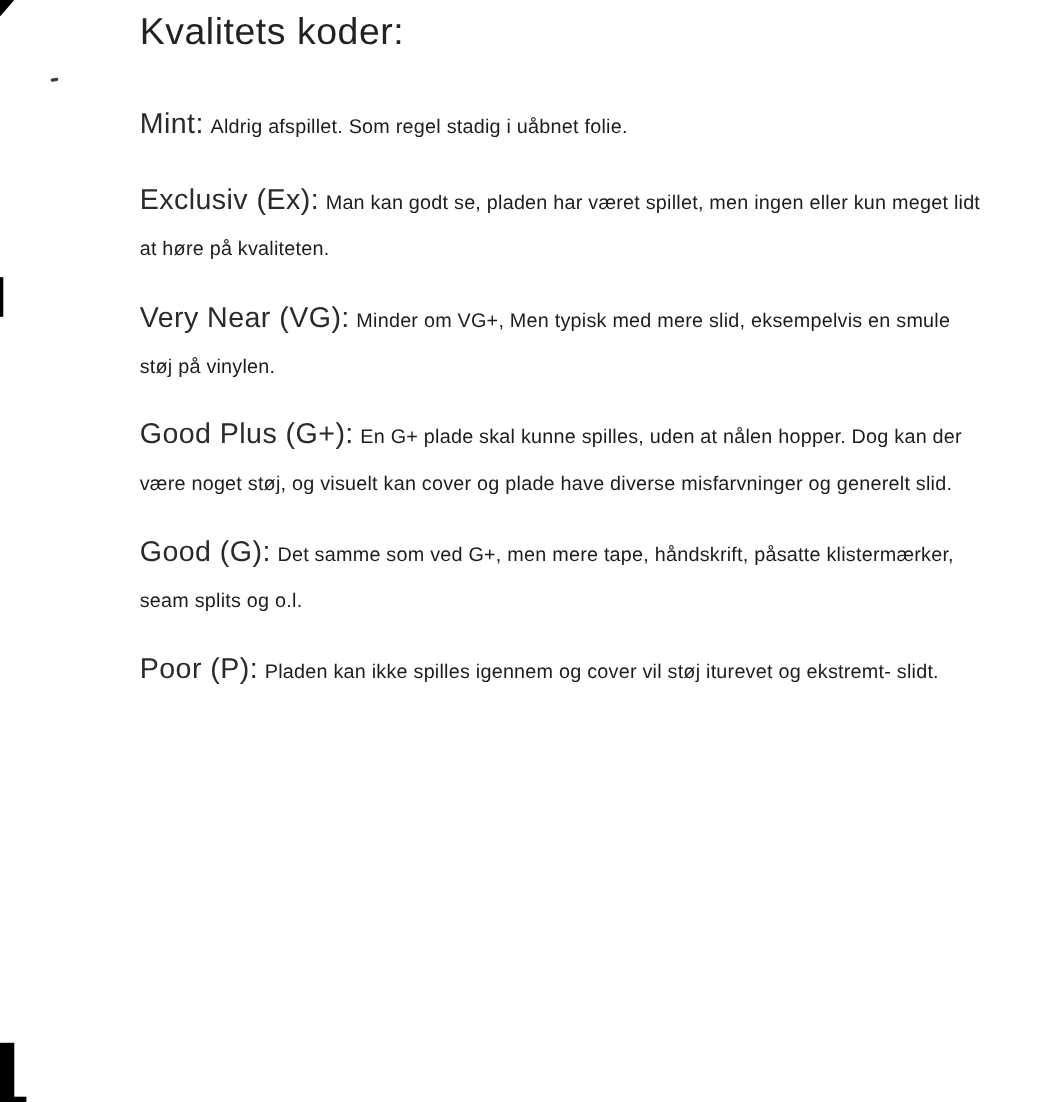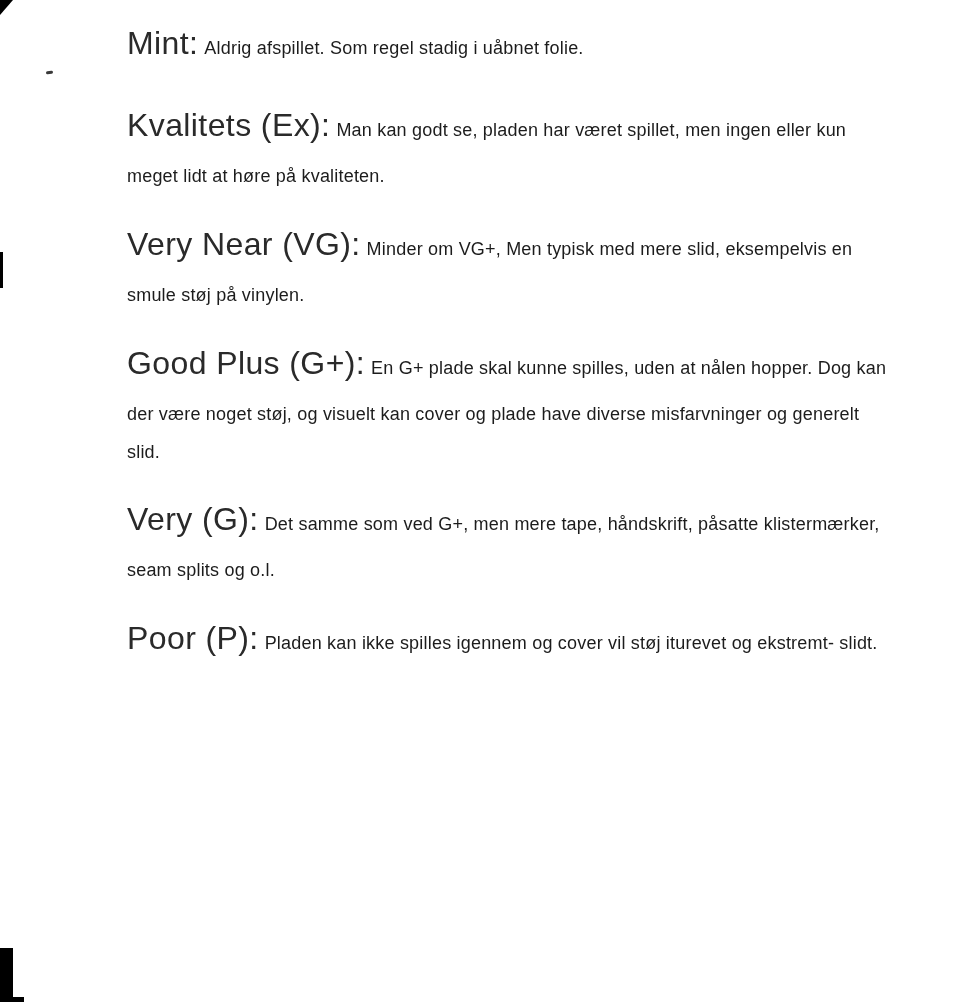--- a/index.html
+++ b/index.html
@@ -29,21 +29,21 @@
     margin: 0 0 36px 0;
   }
   p.quality-item {
     margin: 0 0 15px 0;
     font-size: 18px;
     line-height: 2.08;
     color: #1c1c1c;
     letter-spacing: 0.2px;
   }
   p.quality-item .term {
-    font-size: 32px;
+    font-size: 26px;
     color: #2a2a2a;
     letter-spacing: 0.4px;
     margin-right: 6px;
   }
   
   .artifact {
     position: absolute;
     background: #000;
   }
   .art-corner {
@@ -69,41 +69,42 @@
   .art-bottom-strip {
     left: 0; top: 997px;
     width: 24px; height: 5px;
   }
 </style>
 </head>
 <body>
 
 <div class="content">
 
+  <h1 class="doc-title">Kvalitets koder:</h1>
 
   <p class="quality-item">
     <span class="term">Mint:</span><span>Aldrig afspillet. Som regel stadig i uåbnet folie.</span>
   </p>
 
 
   <p class="quality-item">
-    <span class="term">Kvalitets (Ex):</span><span>Man kan godt se, pladen har været spillet, men ingen eller kun meget lidt at høre på kvaliteten.</span>
+    <span class="term">Exclusiv (Ex):</span><span>Man kan godt se, pladen har været spillet, men ingen eller kun meget lidt at høre på kvaliteten.</span>
   </p>
 
 
   <p class="quality-item">
     <span class="term">Very Near (VG):</span><span>Minder om VG+, Men typisk med mere slid, eksempelvis en smule støj på vinylen.</span>
   </p>
 
   <p class="quality-item">
     <span class="term">Good Plus (G+):</span><span>En G+ plade skal kunne spilles, uden at nålen hopper. Dog kan der være noget støj, og visuelt kan cover og plade have diverse misfarvninger og generelt slid.</span>
   </p>
 
   <p class="quality-item">
-    <span class="term">Very (G):</span><span>Det samme som ved G+, men mere tape, håndskrift, påsatte klistermærker, seam splits og o.l.</span>
+    <span class="term">Good (G):</span><span>Det samme som ved G+, men mere tape, håndskrift, påsatte klistermærker, seam splits og o.l.</span>
   </p>
 
 
   <p class="quality-item">
     <span class="term">Poor (P):</span><span>Pladen kan ikke spilles igennem og cover vil støj iturevet og ekstremt- slidt.</span>
   </p>
 
 </div>
 
 <div class="artifact art-corner"></div>

